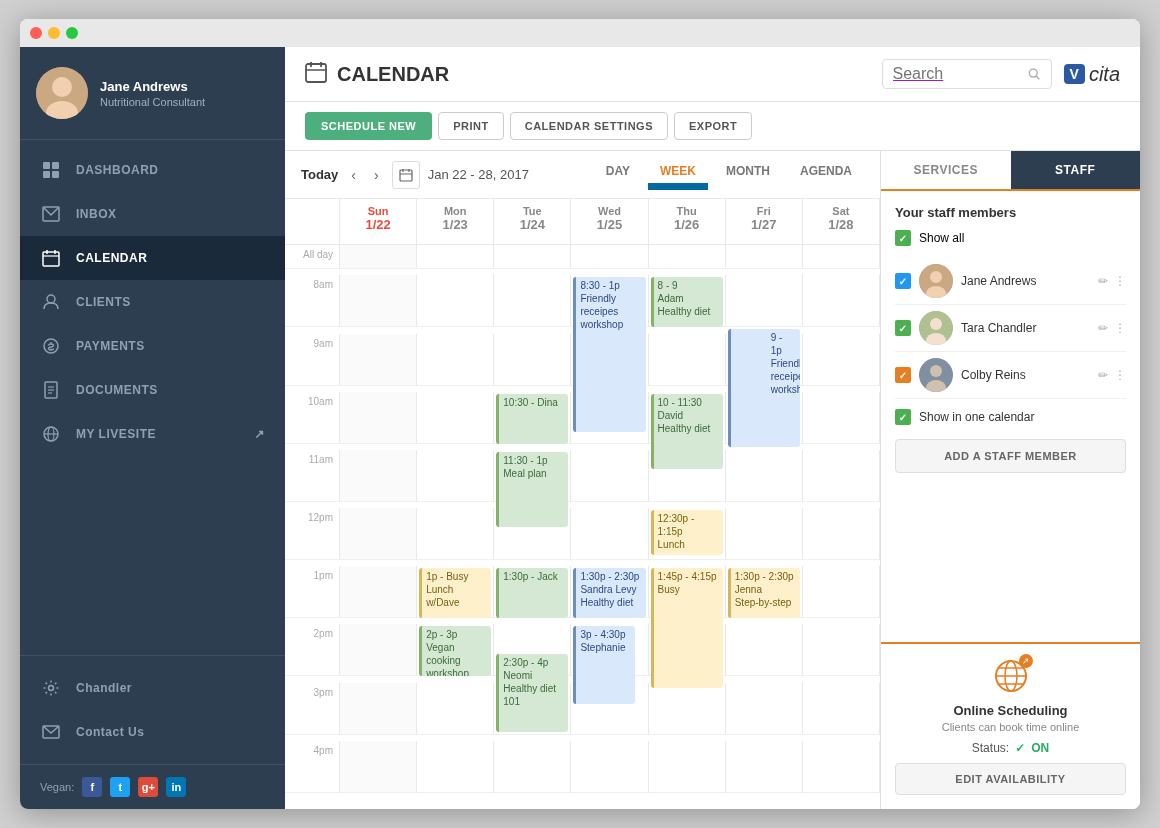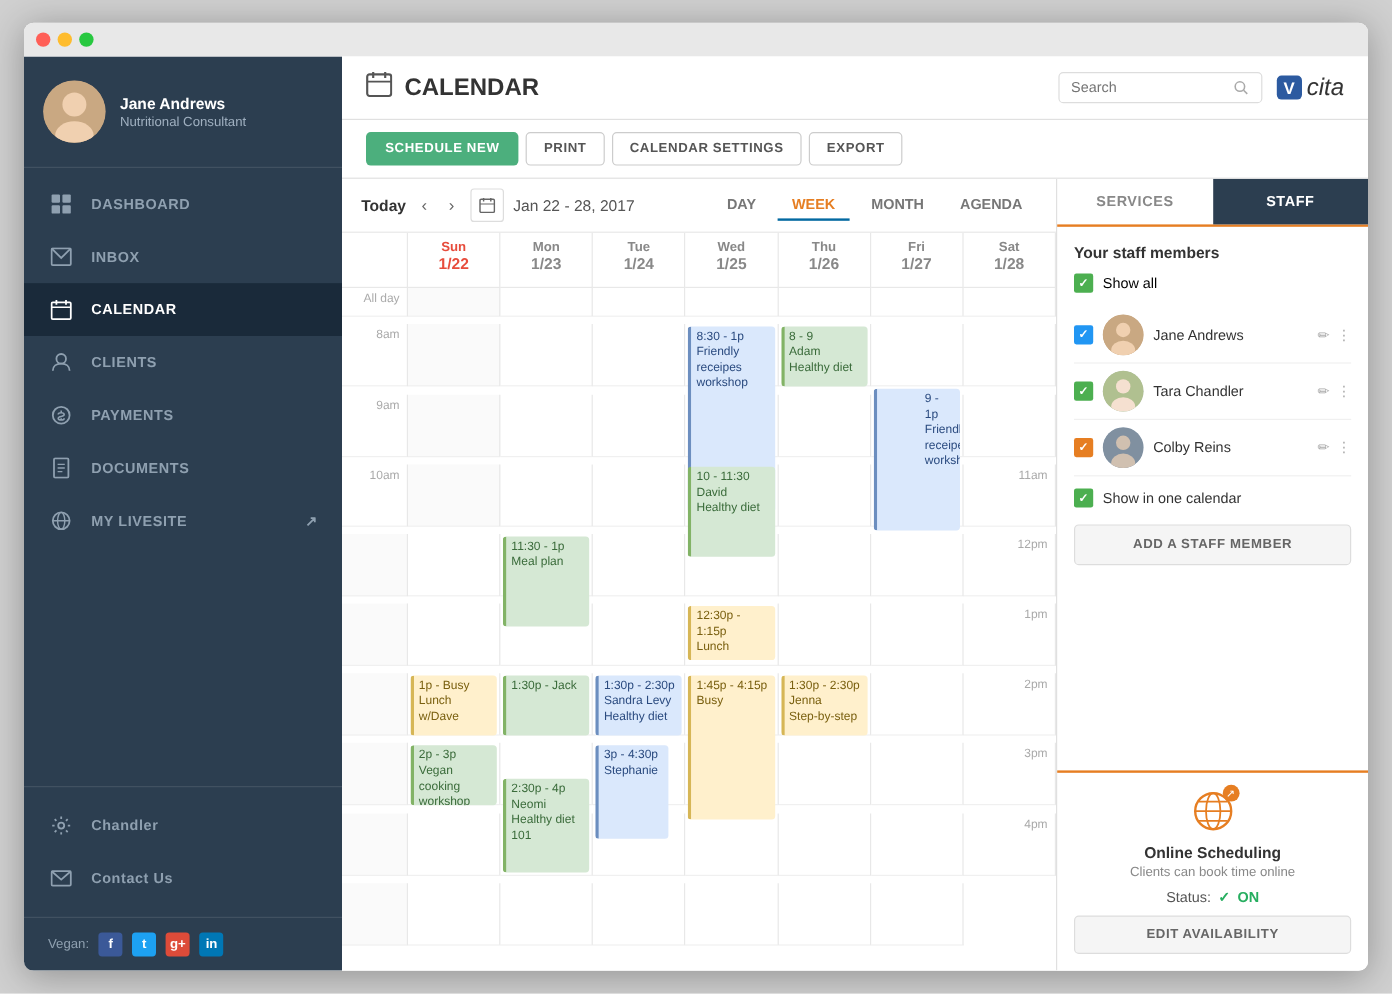--- a/index.html
+++ b/index.html
@@ -128,21 +128,21 @@
     .header-right { display: flex; align-items: center; gap: 12px; }
     .search-box {
       display: flex;
       align-items: center;
       border: 1px solid #ddd;
       border-radius: 4px;
       padding: 5px 10px;
       gap: 6px;
       width: 170px;
     }
-    .search-box input { border: none; outline: none; font-size: 12px; color: #404040; width: 100%; }
+    .search-box input { border: none; outline: none; font-size: 16px; color: #a21caf; width: 100%; text-decoration: underline; }
 
     .vcita-logo { display: flex; align-items: center; gap: 4px; font-size: 18px; font-weight: 300; color: #333; }
     .vcita-v { background: #2c5aa0; color: #fff; font-size: 14px; font-weight: bold; padding: 2px 6px; border-radius: 4px; }
 
     
     .toolbar {
       display: flex;
       align-items: center;
       gap: 6px;
       padding: 10px 20px;
@@ -202,21 +202,21 @@
 
     .view-tabs { display: flex; gap: 6px; }
     .view-tab {
       padding: 5px 12px;
       font-size: 12px;
       font-weight: 600;
       color: #777;
       cursor: pointer;
       border-bottom: 2px solid transparent;
     }
-    .view-tab.active { color: #e67e22; border-bottom: 2px solid #0369a1; }
+    .view-tab.active { color: #e67e22; border-bottom: 7px solid #0369a1; }
 
     
     .calendar-grid-container {
       flex: 1;
       overflow-y: auto;
       overflow-x: hidden;
     }
 
     .calendar-grid {
       display: grid;
@@ -615,20 +615,23 @@
               <div class="day-cell"></div>
               <div class="day-cell"></div>
               <div class="day-cell"></div>
               <div class="day-cell"></div>
               <div class="day-cell"></div>
               <div class="day-cell"></div>
 
               <div class="time-cell">10am</div>
               <div class="day-cell sunday-col"></div>
               <div class="day-cell"></div>
+              <div class="day-cell" style="position:relative;">
+                <div class="event green" style="position:absolute;top:2px;left:2px;right:2px;height:50px;z-index:2;">10:30 - Dina</div>
+              </div>
               <div class="day-cell"></div>
               <div class="day-cell" style="position:relative;">
                 <div class="event green" style="position:absolute;top:2px;left:2px;right:2px;height:75px;z-index:2;">10 - 11:30<br>David<br>Healthy diet</div>
               </div>
               <div class="day-cell"></div>
               <div class="day-cell"></div>
 
               <div class="time-cell">11am</div>
               <div class="day-cell sunday-col"></div>
               <div class="day-cell"></div>

